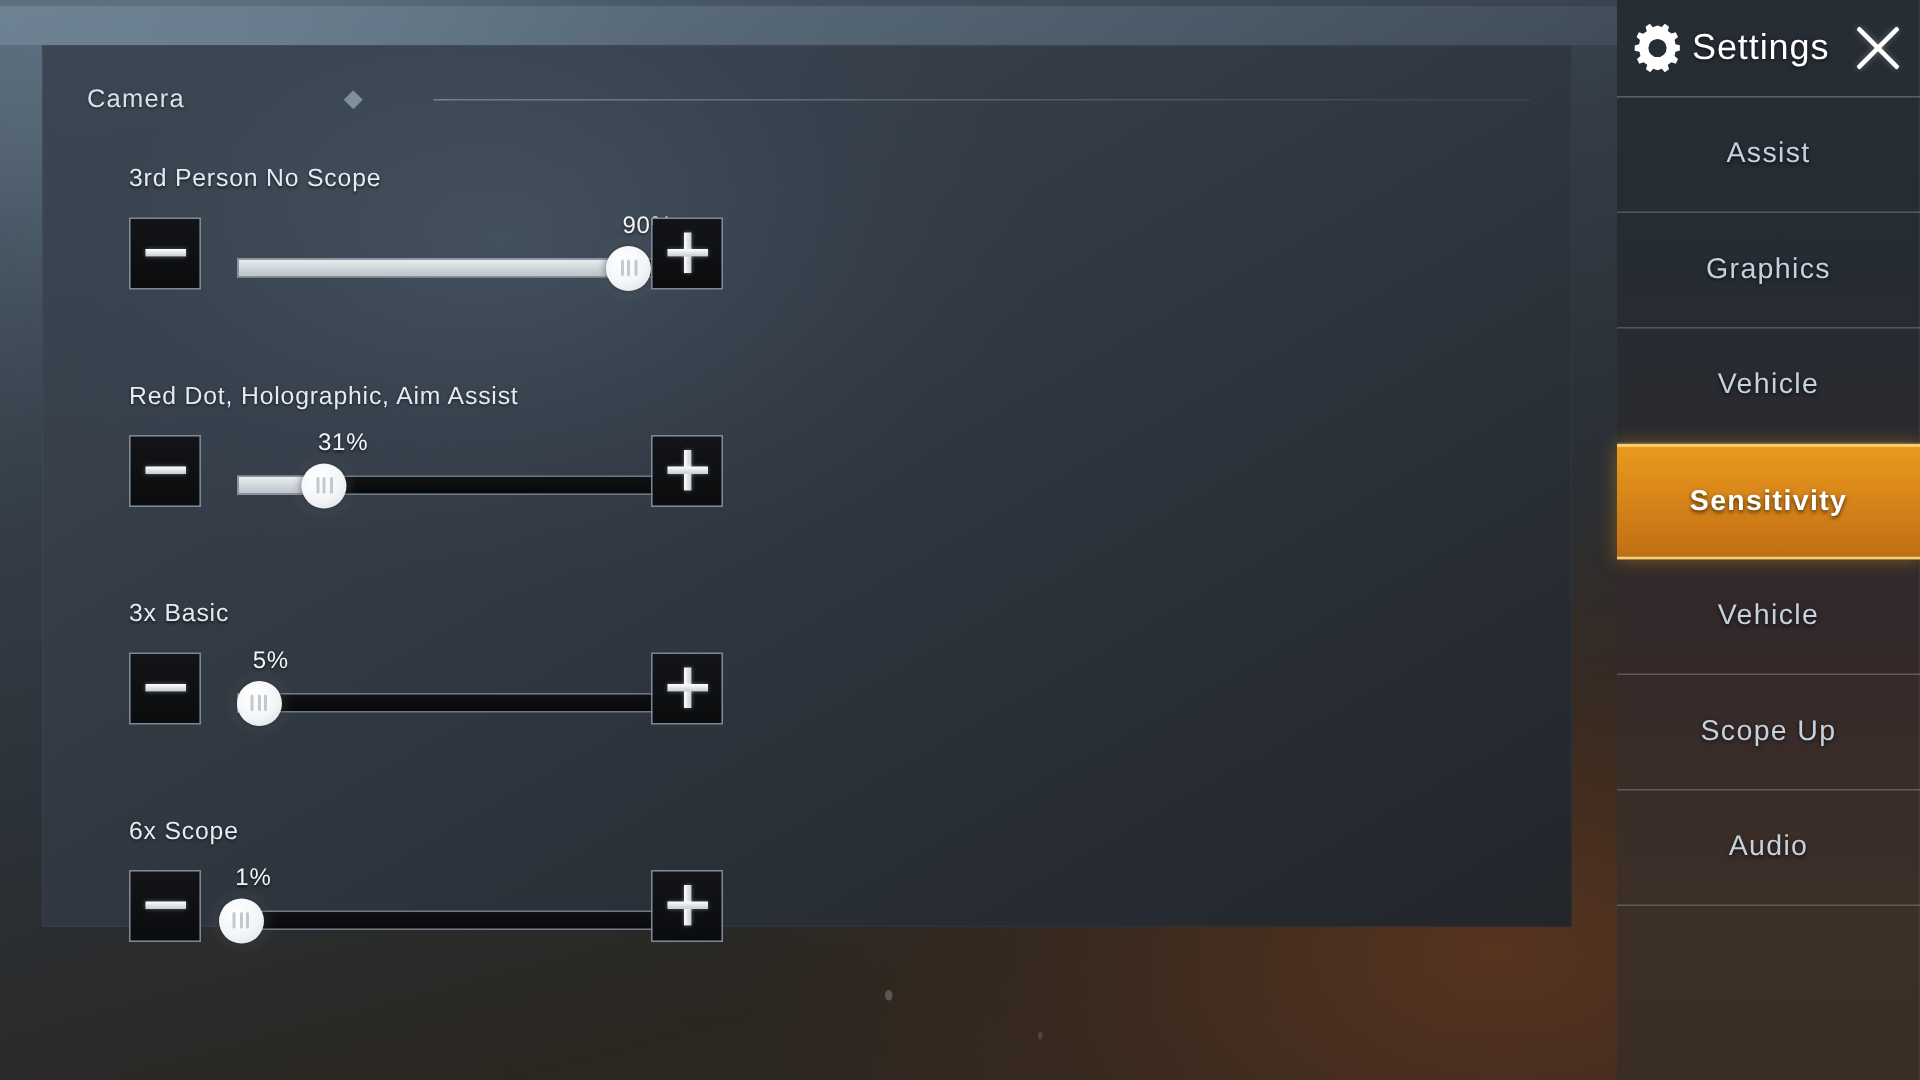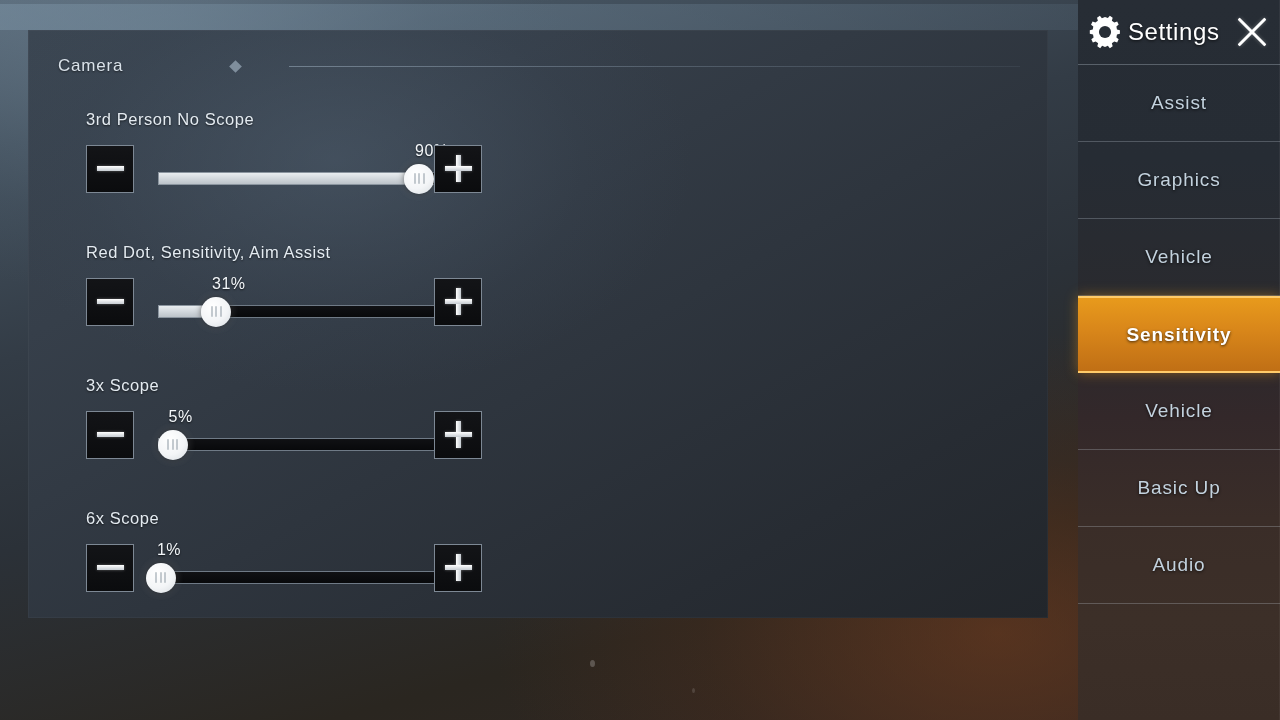--- a/index.html
+++ b/index.html
@@ -50,21 +50,21 @@
   }
   .section-rule {
     flex:1 1 auto; height:1px; margin-left:9px;
     background:linear-gradient(90deg, rgba(160,178,194,0.52) 0%, rgba(150,168,186,0.30) 55%, rgba(140,160,178,0.10) 100%);
   }
 
   
   .rows {
     position:absolute; left:0; top:66px; right:0;
     display:grid; grid-template-columns:526px 1fr;
-    row-gap:4px;
+    row-gap:16px;
   }
   .row { position:relative; height:129px; }
   .row.col-l { padding-left:58px; }
   .row.col-r { padding-left:584px; }
   .row.col-r .ctl { width:396px; }
 
   .row-label {
     font-size:16.5px; color:#e4ebf1; letter-spacing:0.55px;
     text-shadow:0 1px 2px rgba(0,0,0,0.6);
     white-space:nowrap; line-height:1; padding-top:15px;
@@ -214,21 +214,21 @@
             <div class="step-btn minus">
               <span class="bar"></span>
             </div>
             <div class="slider">
               <div class="track" style="width: 297px;"></div>
               <div class="fill" style="width: 232px;"></div>
             </div>
           </div>
         </div>
         <div class="row col-l">
-          <div class="row-label">Red Dot, Sensitivity, Aim Assist</div>
+          <div class="row-label">Red Dot, Holographic, Aim Assist</div>
           <div class="ctl">
             <div class="step-btn minus">
               <span class="bar"></span>
             </div>
             <div class="slider">
               <div class="value" style="left: 58px;">31%</div>
               <div class="track" style="width: 297px;"></div>
               <div class="fill" style="width: 58px;"></div>
               <div class="knob" style="left: 58px;">
                 <i></i>
@@ -254,21 +254,21 @@
               <div class="fill" style="width: 43.5px;"></div>
               <div class="knob" style="left: 43.5px;">
                 <i></i>
                 <i></i>
                 <i></i>
               </div>
             </div>
           </div>
         </div>
         <div class="row col-l">
-          <div class="row-label">3x Scope</div>
+          <div class="row-label">3x Basic</div>
           <div class="ctl">
             <div class="step-btn minus">
               <span class="bar"></span>
             </div>
             <div class="slider">
               <div class="value" style="left: 14.5px;">5%</div>
               <div class="track" style="width: 297px;"></div>
               <div class="fill" style="width: 14.5px;"></div>
               <div class="knob" style="left: 14.5px;">
                 <i></i>
@@ -370,21 +370,21 @@
         <div class="sb-item">
           <span>Vehicle</span>
         </div>
         <div class="sb-item active">
           <span>Sensitivity</span>
         </div>
         <div class="sb-item">
           <span>Vehicle</span>
         </div>
         <div class="sb-item">
-          <span>Basic Up</span>
+          <span>Scope Up</span>
         </div>
         <div class="sb-item">
           <span>Audio</span>
         </div>
         <div class="sb-item blank"></div>
       </div>
   </div>
 
 </div>
 

